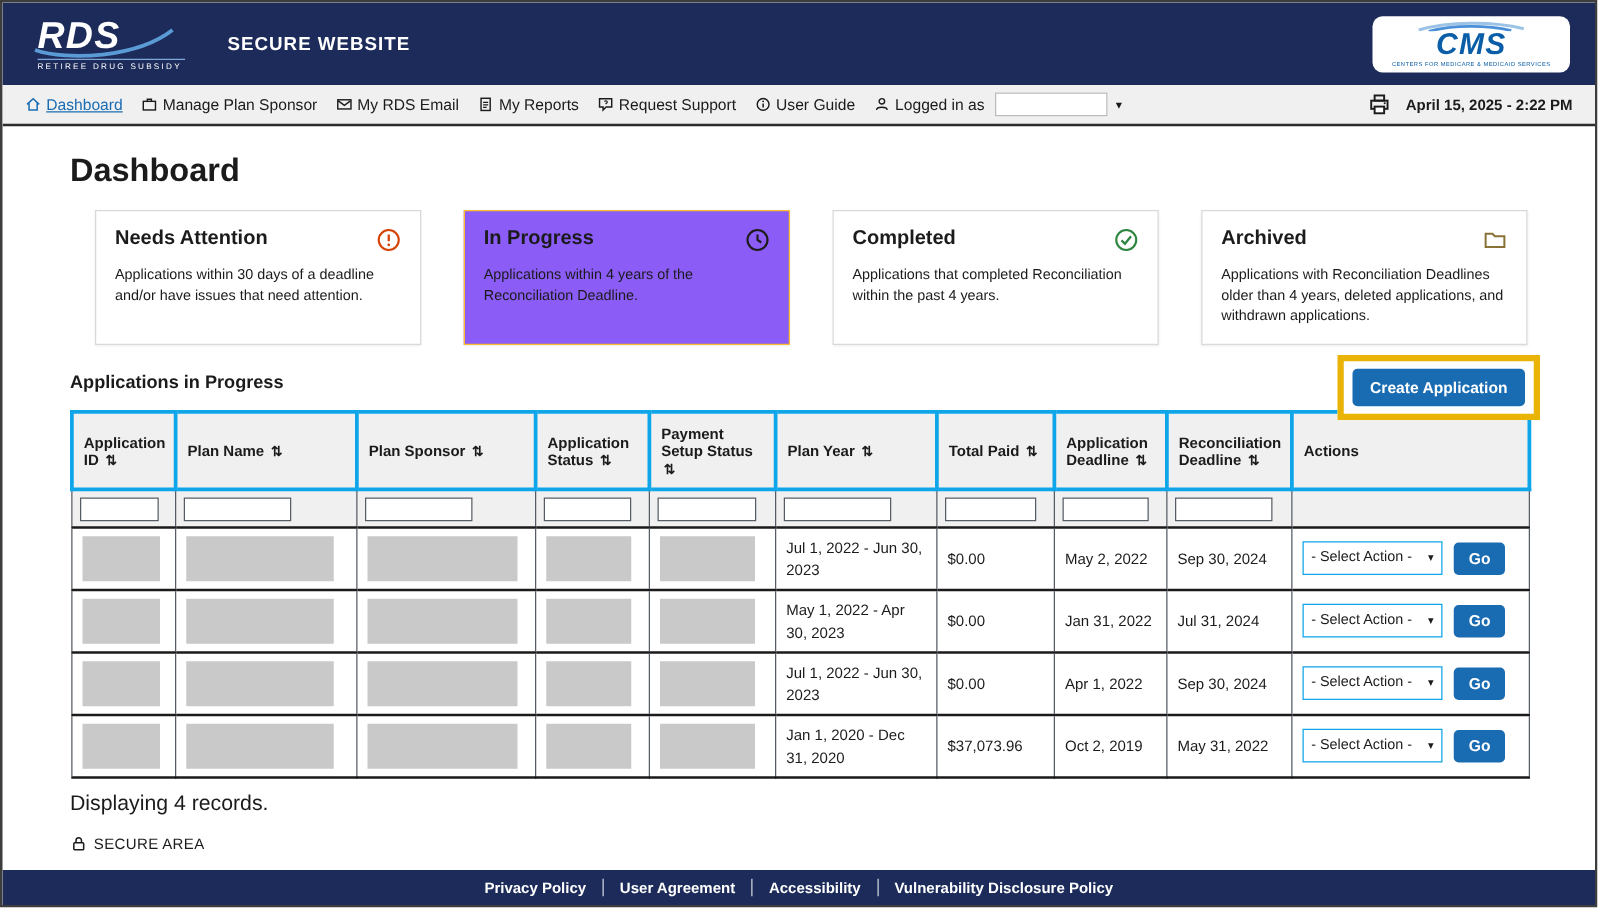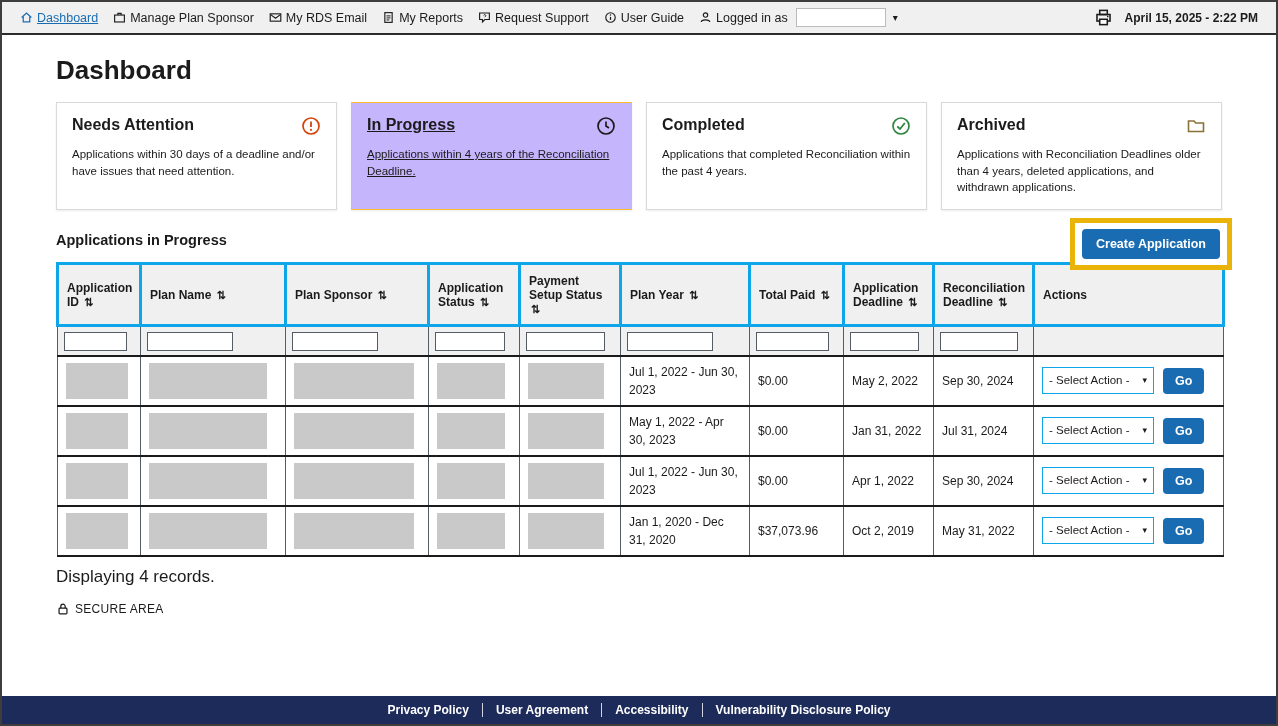--- a/index.html
+++ b/index.html
@@ -27,22 +27,22 @@
   .user-box{display:inline-block;width:88px;height:17px;background:#fff;border:1px solid #bbb;margin-left:4px;}
   .nav-caret{font-size:10px;margin-left:3px;}
   .nav-right{margin-left:auto;display:flex;align-items:center;gap:12px;}
   .nav-date{font-size:12px;font-weight:700;white-space:nowrap;}
 
   
   main{flex:1 1 auto;overflow:hidden;padding:0 54px;}
   .page-title{font-size:26px;font-weight:800;margin:20px 0 16px;}
 
   .cards{display:flex;gap:14px;}
-  .card{flex:1 1 0;background:#fff;border:1px solid #d9d9d9;box-shadow:0 1px 2px rgba(0,0,0,.08);padding:13px 15px;box-sizing:border-box;min-height:99px;cursor:pointer;}
-  .card.highlight{background:#c4b5fd;border-color:#ffbe2e;text-decoration:underline;}
+  .card{flex:1 1 0;background:#fff;border:1px solid #d9d9d9;box-shadow:0 1px 2px rgba(0,0,0,.08);padding:13px 15px;box-sizing:border-box;min-height:99px;cursor:pointer;margin-left:20px;}
+  .card.highlight{background:#8b5cf6;border-color:#ffbe2e;}
   .card-head{display:flex;justify-content:space-between;align-items:flex-start;}
   .card-title{font-size:16px;font-weight:800;}
   .card-desc{font-size:11.5px;line-height:1.45;margin-top:10px;color:#1b1b1b;}
   .card-icon{display:inline-flex;}
 
   .section-row{display:flex;justify-content:space-between;align-items:center;margin-top:8px;}
   .section-title{font-size:14.5px;font-weight:800;}
   .annotation{border:5px solid #eab308;padding:6px 7px;background:#fff;position:relative;z-index:2;margin-bottom:-8px;margin-right:-10px;}
   .create-btn{background:#1a6cb2;color:#fff;border:none;border-radius:4px;font-family:inherit;font-size:12.5px;font-weight:700;padding:8px 14px;cursor:pointer;}
 
@@ -72,20 +72,38 @@
   .footer-link{color:#fff;font-size:12px;font-weight:700;padding:0 13px;text-decoration:none;cursor:pointer;white-space:nowrap;}
   .footer-link + .footer-link{border-left:1px solid rgba(255,255,255,.8);}
 
   svg{display:block;}
 </style>
 </head>
 <body>
 
 <div class="page">
 
+  <header class="topbar">
+    <div class="rds-logo">
+      <svg class="rds-swoosh" width="118" height="34" viewBox="0 0 118 34">
+        <path d="M4 24 C30 33 86 30 114 8" stroke="#5b9bd5" stroke-width="3" fill="none"></path>
+      </svg>
+      <div class="rds-text">RDS</div>
+      <div class="rds-sub">RETIREE DRUG SUBSIDY</div>
+    </div>
+    <div class="site-title">SECURE WEBSITE</div>
+    <div class="cms-box">
+      <svg class="cms-arcs" width="96" height="9" viewBox="0 0 96 9">
+        <path d="M6 8 C30 1 66 1 90 7" stroke="#9cc3e5" stroke-width="2.4" fill="none"></path>
+        <path d="M14 9 C34 4 60 4 80 8.5" stroke="#4a90d9" stroke-width="2.2" fill="none"></path>
+      </svg>
+      <div class="cms-text">CMS</div>
+      <div class="cms-sub">CENTERS FOR MEDICARE &amp; MEDICAID SERVICES</div>
+    </div>
+  </header>
 
   <nav class="navbar">
     <div class="nav-item active">
       <span class="nav-icon">
         <svg width="13" height="13" viewBox="0 0 16 16">
             <path d="M2 8 L8 2.5 L14 8 M4 7 V13.5 H12 V7" fill="none" stroke="currentColor" stroke-width="1.5"></path>
           </svg>
       </span>
       <span class="nav-label">Dashboard</span>
     </div>

